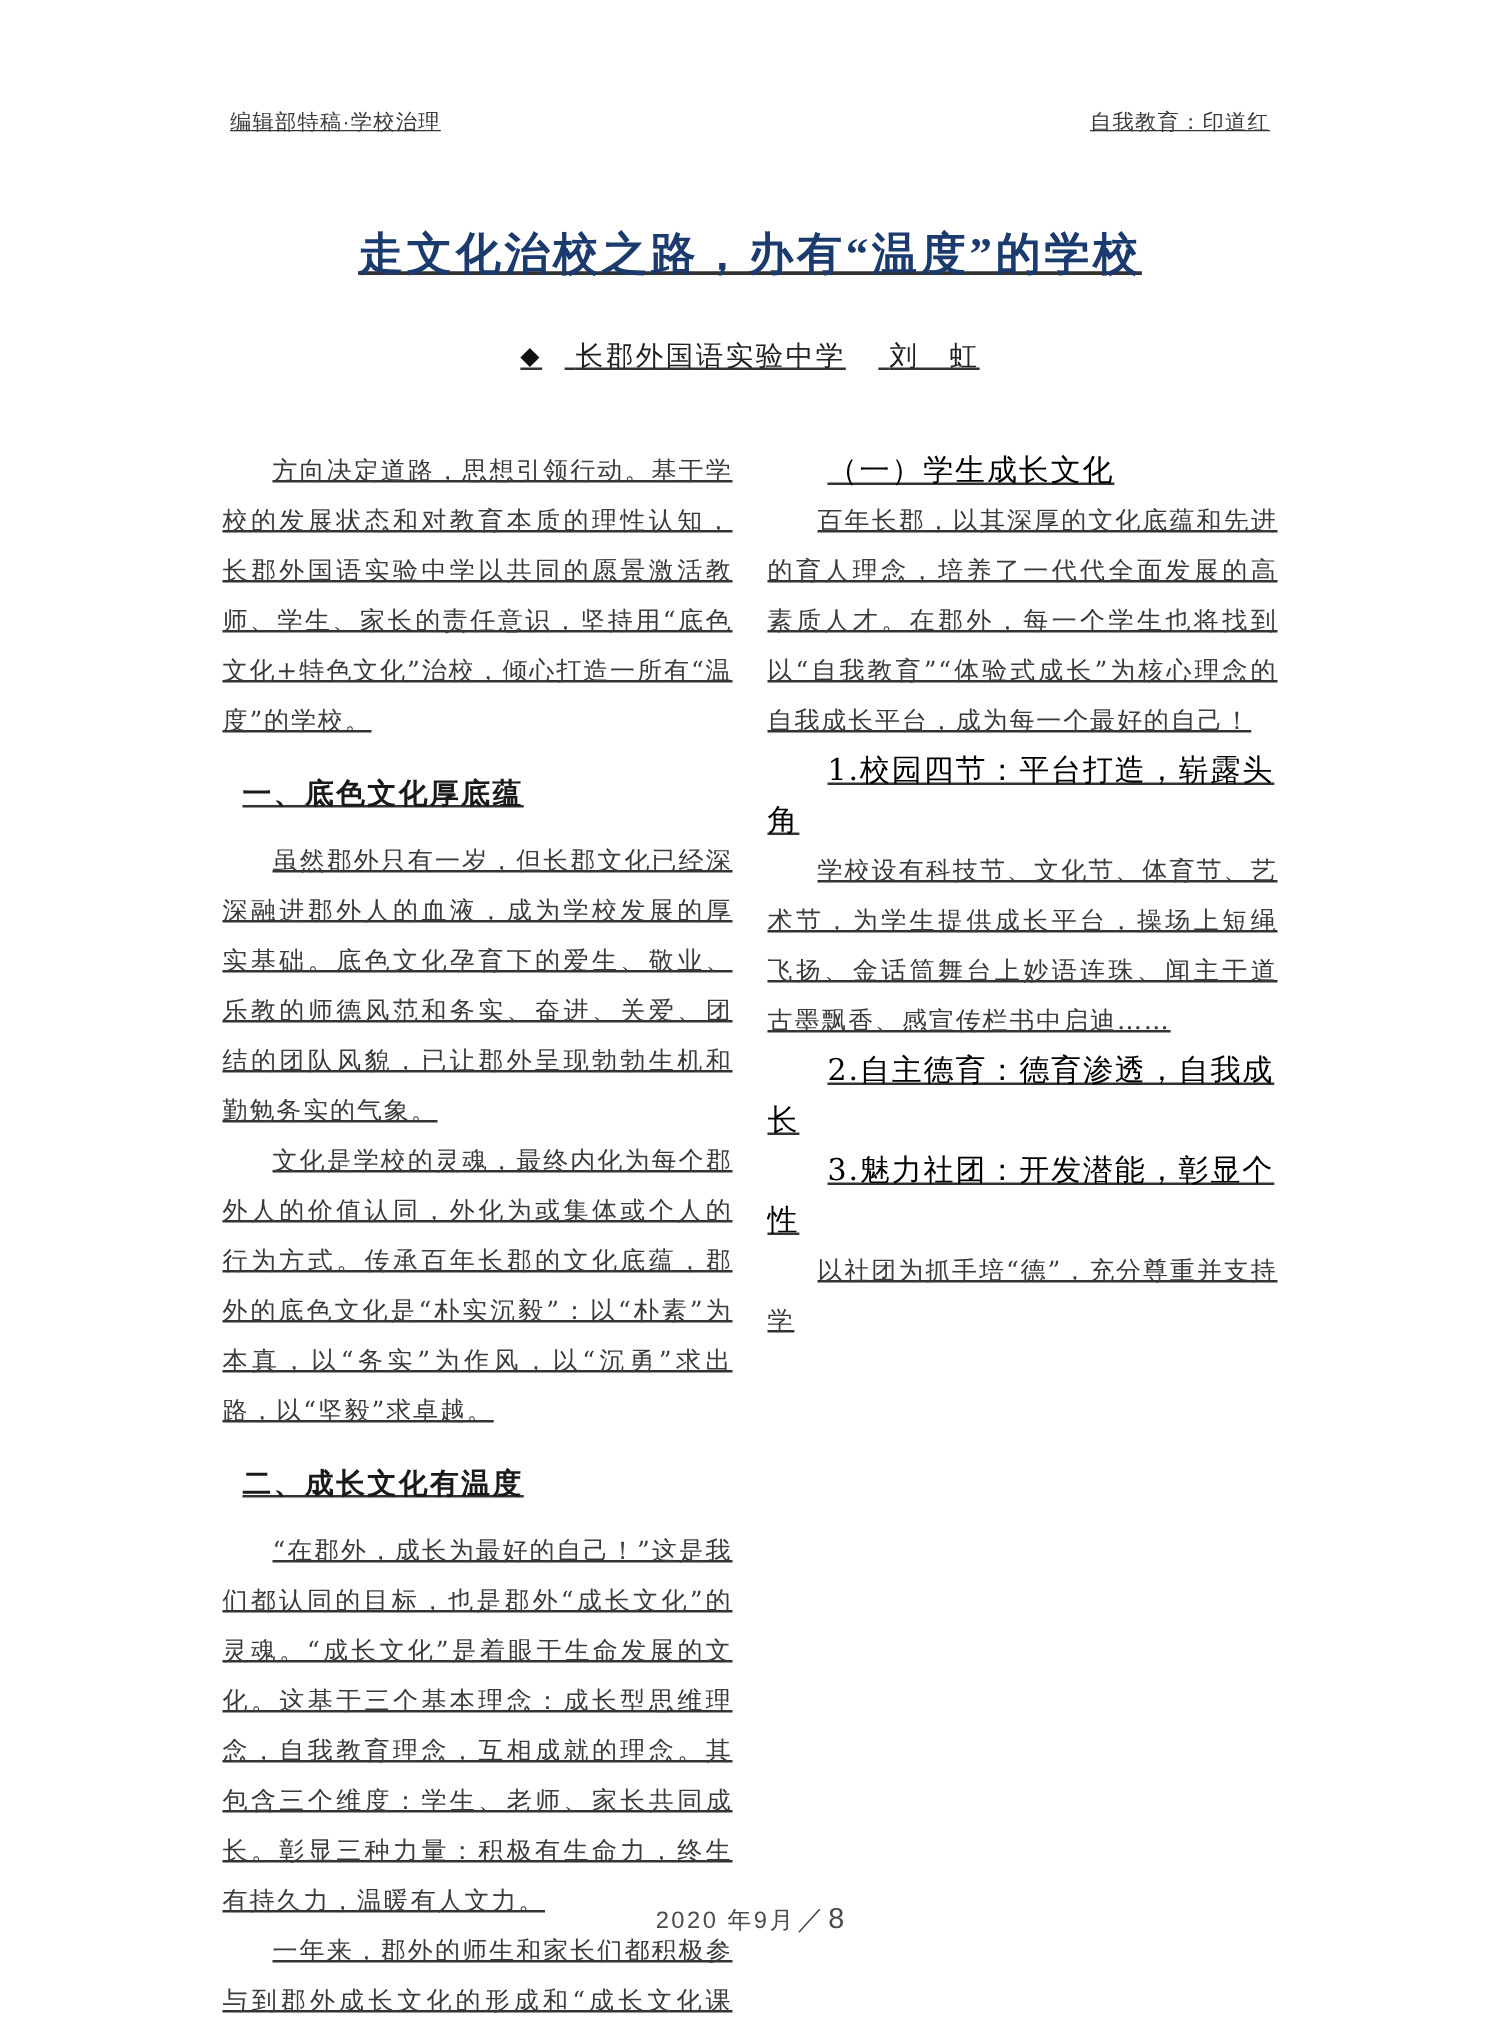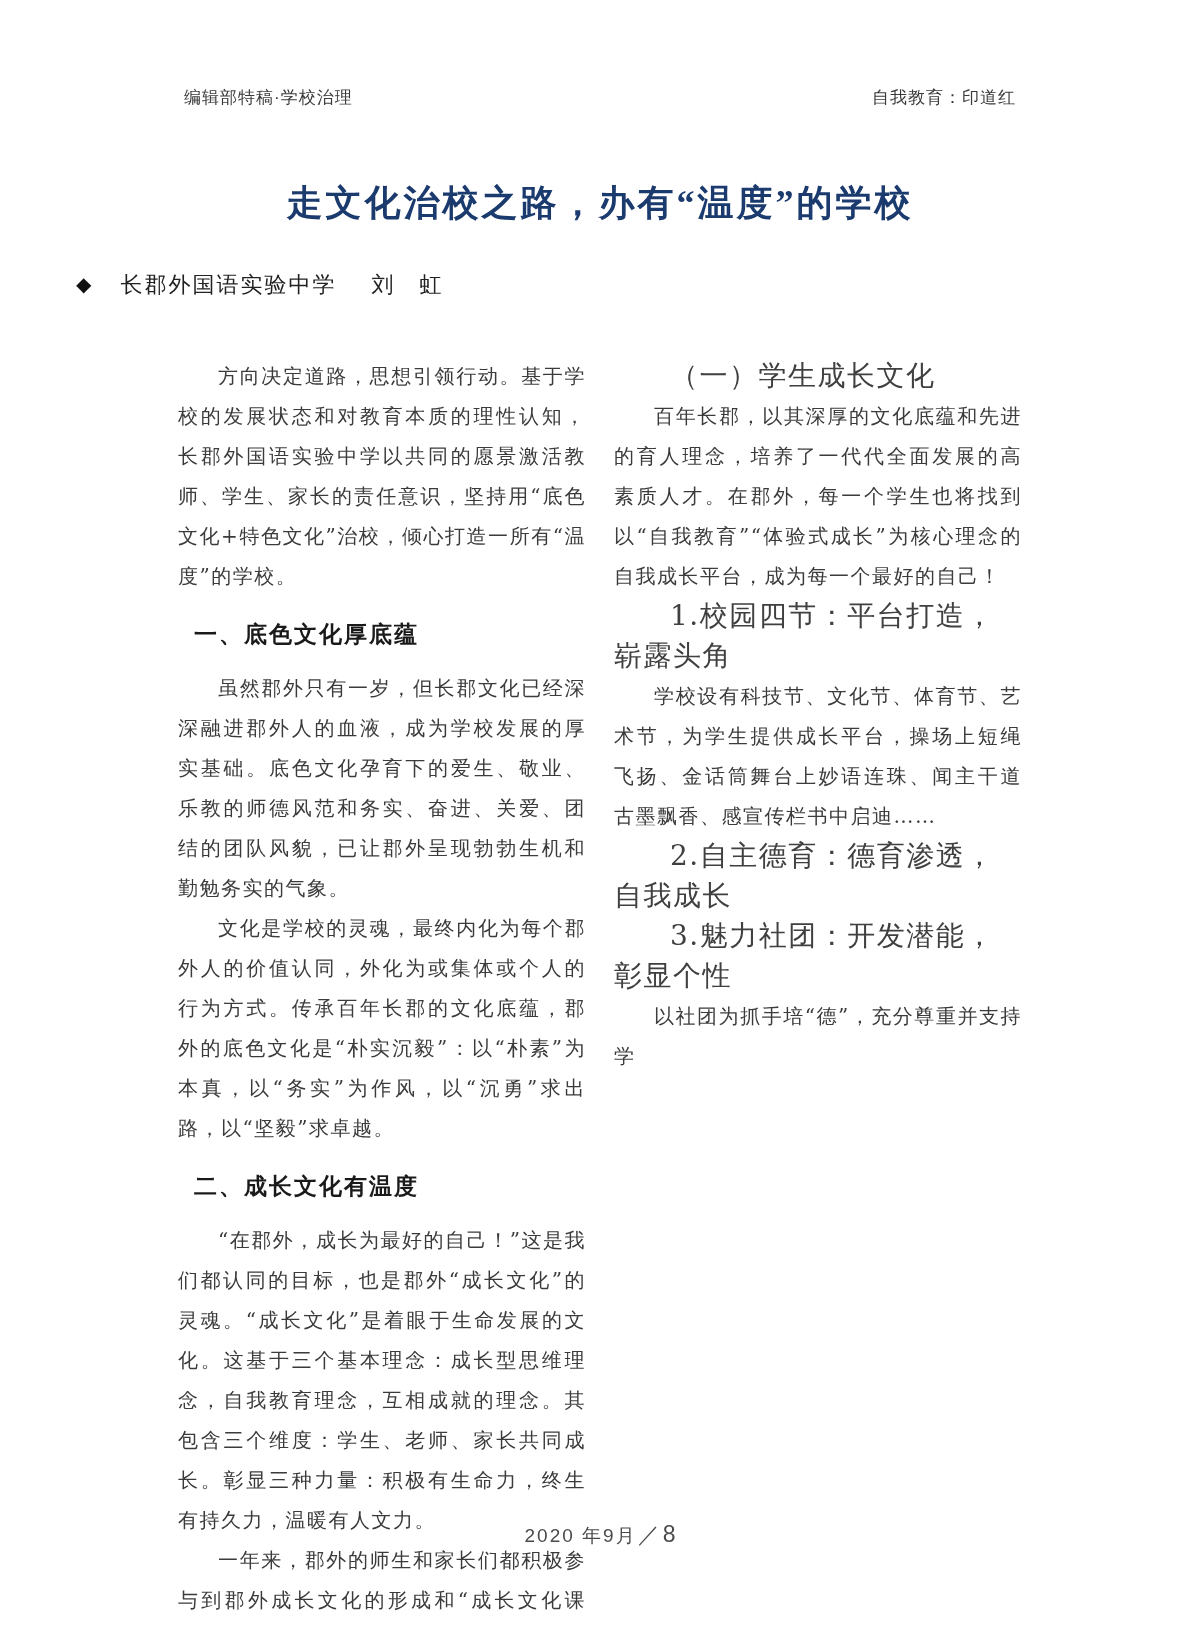--- a/index.html
+++ b/index.html
@@ -11,20 +11,21 @@
     position: relative;
     width: 1048px;
     height: 1628px;
     margin: 0 auto;
     background: #ffffff;
     overflow: hidden;
     font-family: "DejaVu Serif", "Liberation Serif", serif;
     color: #333333;
     box-sizing: border-box;
     padding-top: 86px;
+    text-decoration: underline;
   }
   .running-head {
     display: flex;
     justify-content: space-between;
     align-items: baseline;
     padding: 0 108px;
     font-family: "Liberation Sans", "DejaVu Sans", sans-serif;
     font-size: 17px;
     color: #3a3a3a;
     letter-spacing: 1px;
@@ -34,20 +35,21 @@
     text-align: center;
     font-family: "Liberation Serif", "DejaVu Serif", serif;
     font-weight: bold;
     font-size: 36px;
     letter-spacing: 3px;
     color: #1b3a6e;
     line-height: 1.25;
   }
   .byline {
     margin-top: 44px;
+    text-align: center;
     font-size: 22px;
     color: #222222;
     letter-spacing: 2px;
   }
   .byline .diamond {
     font-size: 20px;
     margin-right: 18px;
     color: #111111;
     position: relative;
     top: -1px;
@@ -68,25 +70,25 @@
     margin: 0;
     font-size: 20px;
     line-height: 40px;
     letter-spacing: 1.5px;
     text-align: justify;
     text-indent: 2em;
     color: #3b3b3b;
   }
   .sub-heading {
     margin: 0;
-    font-size: 28px;
+    font-size: 24px;
     line-height: 40px;
     letter-spacing: 1.5px;
     text-indent: 2em;
-    color: #404040;
+    color: #000000;
   }
   .section-heading {
     font-family: "Liberation Sans", "DejaVu Sans", sans-serif;
     font-weight: bold;
     font-size: 23px;
     color: #1a1a1a;
     letter-spacing: 2px;
     margin: 24px 0 18px 16px;
     line-height: 1.3;
     text-indent: 0;

